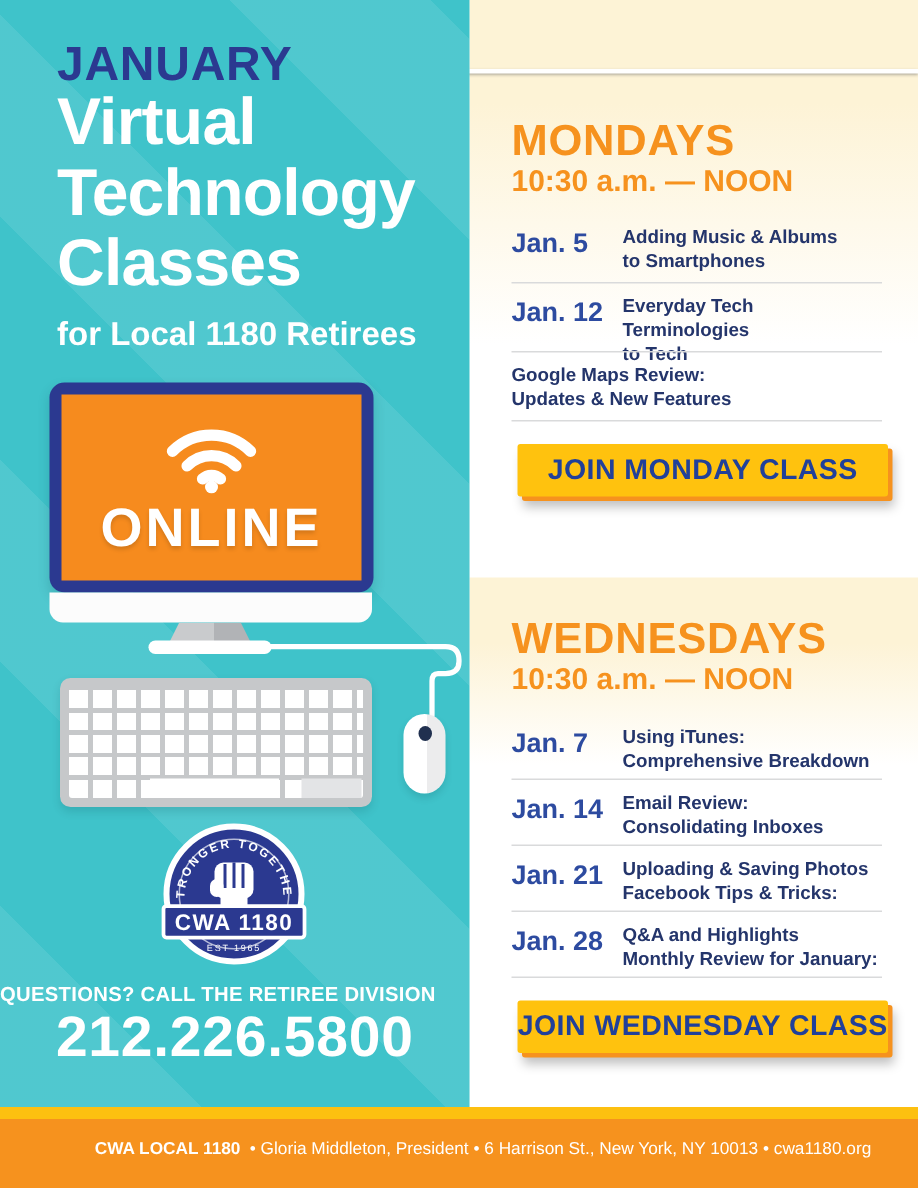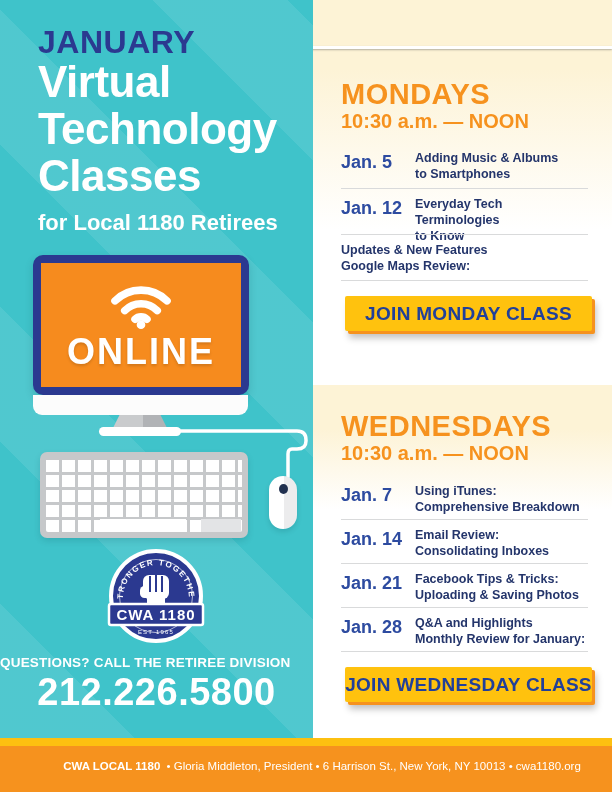--- a/index.html
+++ b/index.html
@@ -167,29 +167,29 @@
     <div>Adding Music &amp; Albums</div>
     <div>to Smartphones</div>
   </div>
 </div>
 <div class="abs divider" style="top:188px"></div>
 
 <div class="abs class-row" style="top:196px">
   <div class="row-date">Jan. 12</div>
   <div class="row-topic">
     <div>Everyday Tech Terminologies</div>
-    <div>to Know</div>
+    <div>to Tech</div>
   </div>
 </div>
 <div class="abs divider" style="top:234px"></div>
 
 <div class="abs class-row" style="top:242px">
   <div class="row-topic">
+    <div>Google Maps Review:</div>
     <div>Updates &amp; New Features</div>
-    <div>Google Maps Review:</div>
   </div>
 </div>
 <div class="abs divider" style="top:280px"></div>
 
 <div class="abs join-button" style="top:296px">JOIN MONDAY CLASS</div>
 
 <div class="abs sec-title" style="top:410px">WEDNESDAYS</div>
 <div class="abs sec-time" style="top:442px">10:30 a.m. — NOON</div>
 
 <div class="abs class-row" style="top:483px">
@@ -206,22 +206,22 @@
   <div class="row-topic">
     <div>Email Review:</div>
     <div>Consolidating Inboxes</div>
   </div>
 </div>
 <div class="abs divider" style="top:563px"></div>
 
 <div class="abs class-row" style="top:571px">
   <div class="row-date">Jan. 21</div>
   <div class="row-topic">
+    <div>Uploading &amp; Saving Photos</div>
     <div>Facebook Tips &amp; Tricks:</div>
-    <div>Uploading &amp; Saving Photos</div>
   </div>
 </div>
 <div class="abs divider" style="top:607px"></div>
 
 <div class="abs class-row" style="top:615px">
   <div class="row-date">Jan. 28</div>
   <div class="row-topic">
     <div>Q&amp;A and Highlights</div>
     <div>Monthly Review for January:</div>
   </div>

